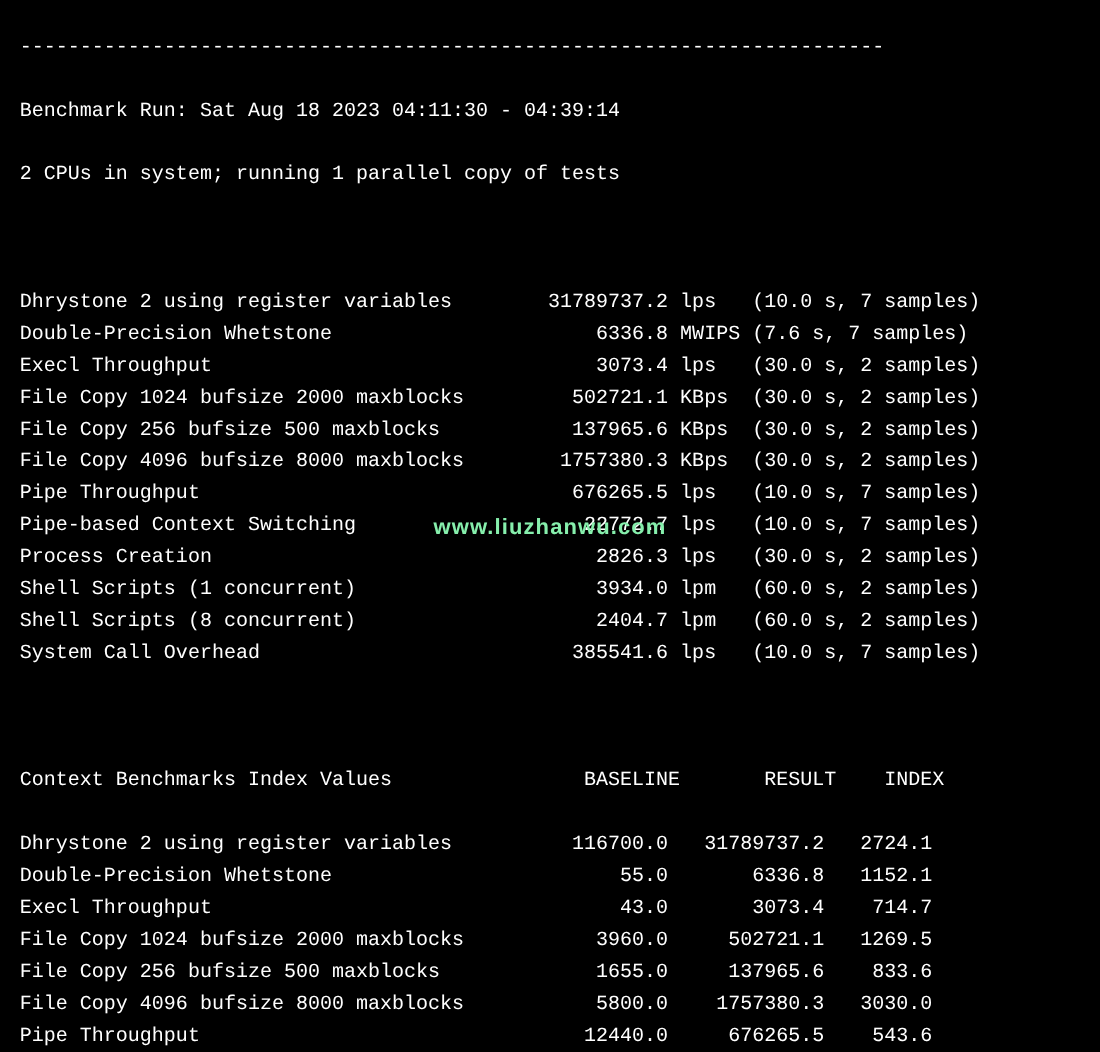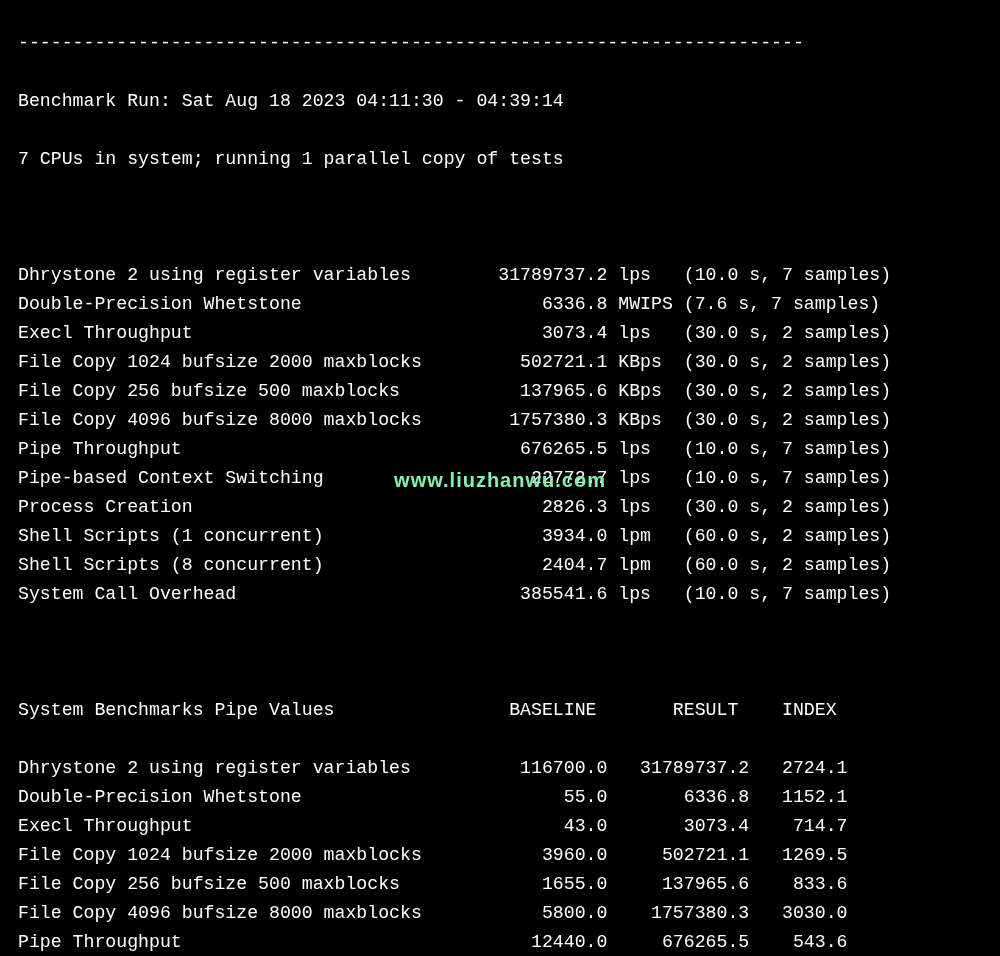--- a/index.html
+++ b/index.html
@@ -33,24 +33,24 @@
     user-select: none;
     pointer-events: none;
   }
 </style>
 </head>
 <body>
 
 <div class="term">
 <span class="line">------------------------------------------------------------------------</span>
 <span class="line">Benchmark Run: Sat Aug 18 2023 04:11:30 - 04:39:14</span>
-<span class="line">7 CPUs in system; running 1 parallel copy of tests</span>
+<span class="line">2 CPUs in system; running 1 parallel copy of tests</span>
 <span class="line"> </span>
 <div id="results"><span class="line">Dhrystone 2 using register variables        31789737.2 lps   (10.0 s, 7 samples)</span><span class="line">Double-Precision Whetstone                      6336.8 MWIPS (7.6 s, 7 samples)</span><span class="line">Execl Throughput                                3073.4 lps   (30.0 s, 2 samples)</span><span class="line">File Copy 1024 bufsize 2000 maxblocks         502721.1 KBps  (30.0 s, 2 samples)</span><span class="line">File Copy 256 bufsize 500 maxblocks           137965.6 KBps  (30.0 s, 2 samples)</span><span class="line">File Copy 4096 bufsize 8000 maxblocks        1757380.3 KBps  (30.0 s, 2 samples)</span><span class="line">Pipe Throughput                               676265.5 lps   (10.0 s, 7 samples)</span><span class="line">Pipe-based Context Switching                   22772.7 lps   (10.0 s, 7 samples)</span><span class="line">Process Creation                                2826.3 lps   (30.0 s, 2 samples)</span><span class="line">Shell Scripts (1 concurrent)                    3934.0 lpm   (60.0 s, 2 samples)</span><span class="line">Shell Scripts (8 concurrent)                    2404.7 lpm   (60.0 s, 2 samples)</span><span class="line">System Call Overhead                          385541.6 lps   (10.0 s, 7 samples)</span></div>
 <span class="line"> </span>
-<span class="line" id="idx-header">System Benchmarks Pipe Values                BASELINE       RESULT    INDEX</span>
+<span class="line" id="idx-header">Context Benchmarks Index Values                BASELINE       RESULT    INDEX</span>
 <div id="indexes"><span class="line">Dhrystone 2 using register variables          116700.0   31789737.2   2724.1</span><span class="line">Double-Precision Whetstone                        55.0       6336.8   1152.1</span><span class="line">Execl Throughput                                  43.0       3073.4    714.7</span><span class="line">File Copy 1024 bufsize 2000 maxblocks           3960.0     502721.1   1269.5</span><span class="line">File Copy 256 bufsize 500 maxblocks             1655.0     137965.6    833.6</span><span class="line">File Copy 4096 bufsize 8000 maxblocks           5800.0    1757380.3   3030.0</span><span class="line">Pipe Throughput                                12440.0     676265.5    543.6</span></div>
 
 
 
 
 <div class="watermark">www.liuzhanwu.com</div>
 </div>
 
 </body></html>

